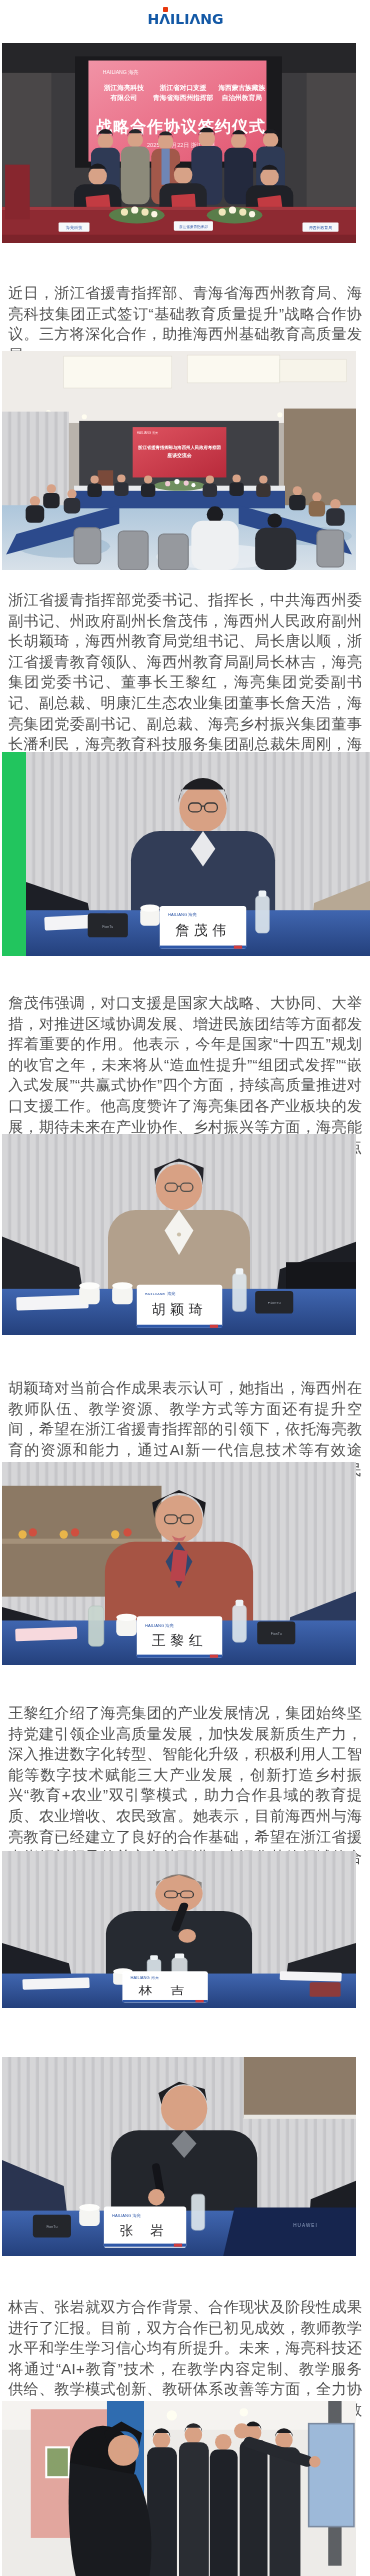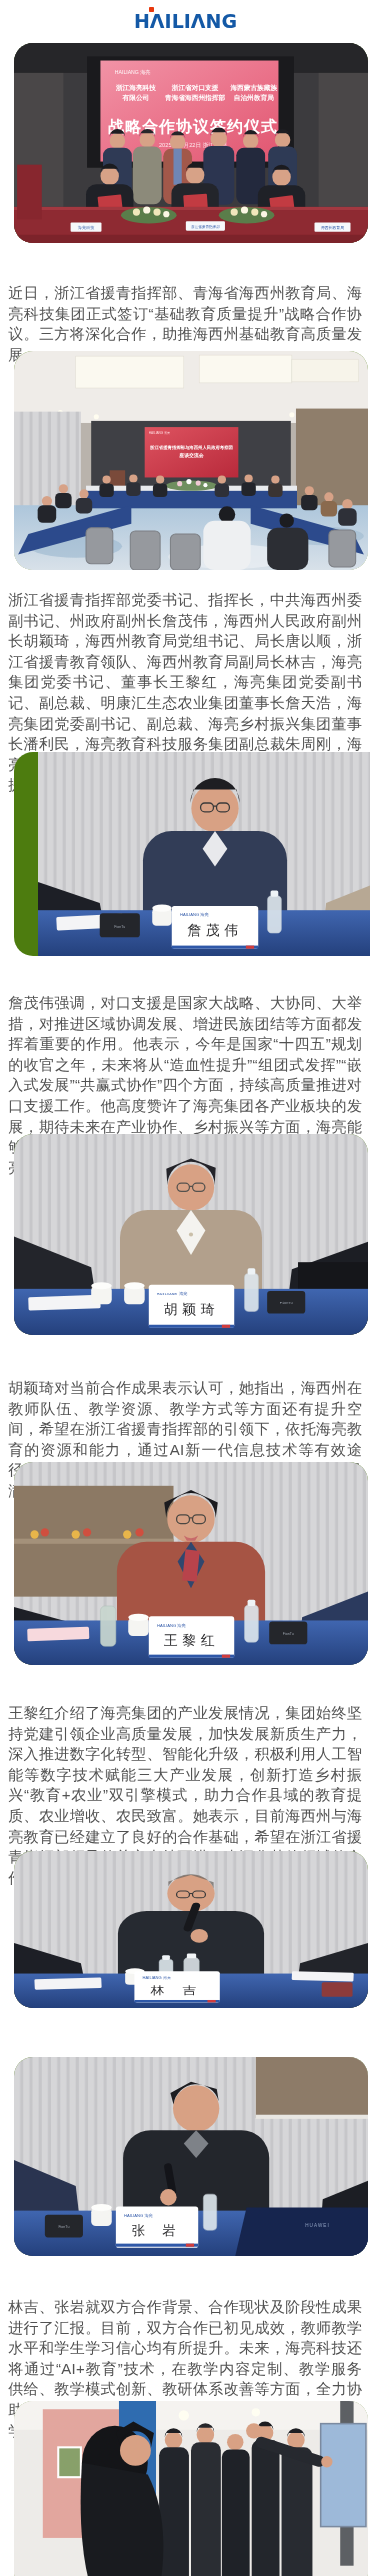--- a/index.html
+++ b/index.html
@@ -2,28 +2,28 @@
 <html style="font-size:8.2px"><head>
 <meta charset="utf-8">
 <style>
   html,body{margin:0;padding:0;background:#ffffff;}
   .page{position:relative;width:371px;height:3269px;margin:0 auto;background:#fff;overflow:hidden;
         font-family:"Liberation Sans","DejaVu Sans",sans-serif;}
   
   .logo-wrap{position:absolute;left:0;width:371px;text-align:center;}
   .logo{position:relative;display:inline-block;padding-top:4.6px;line-height:1;}
   .logo .logo-text{font-weight:bold;color:#1459a6;letter-spacing:0px;font-family:"DejaVu Sans","Liberation Sans",sans-serif;}
-  .logo-header .logo-text{font-size:19px;}
+  .logo-header .logo-text{font-size:14px;}
   .logo .dot{position:absolute;top:0;width:4.6px;height:4.6px;background:#e8380d;border-radius:0.8px;}
   .logo-header .dot{left:15.5px;}
   
   .para{position:absolute;left:8.2px;width:354px;font-size:15px;line-height:20.6px;color:#525252;
         text-align:justify;letter-spacing:0.3px;}
   
-  .photo{position:absolute;left:14px;width:354px;overflow:hidden;background:#4d7c0f;border-radius:19px;}
+  .photo{position:absolute;left:2px;width:354px;overflow:hidden;background:#22c55e;}
   .photo svg{display:block;width:100%;height:100%;}
 </style>
 </head>
 <body>
 
 <div class="page">
 
   <svg width="0" height="0" style="position:absolute" aria-hidden="true">
     <defs>
       <pattern id="stripes" patternUnits="userSpaceOnUse" width="18" height="12">

